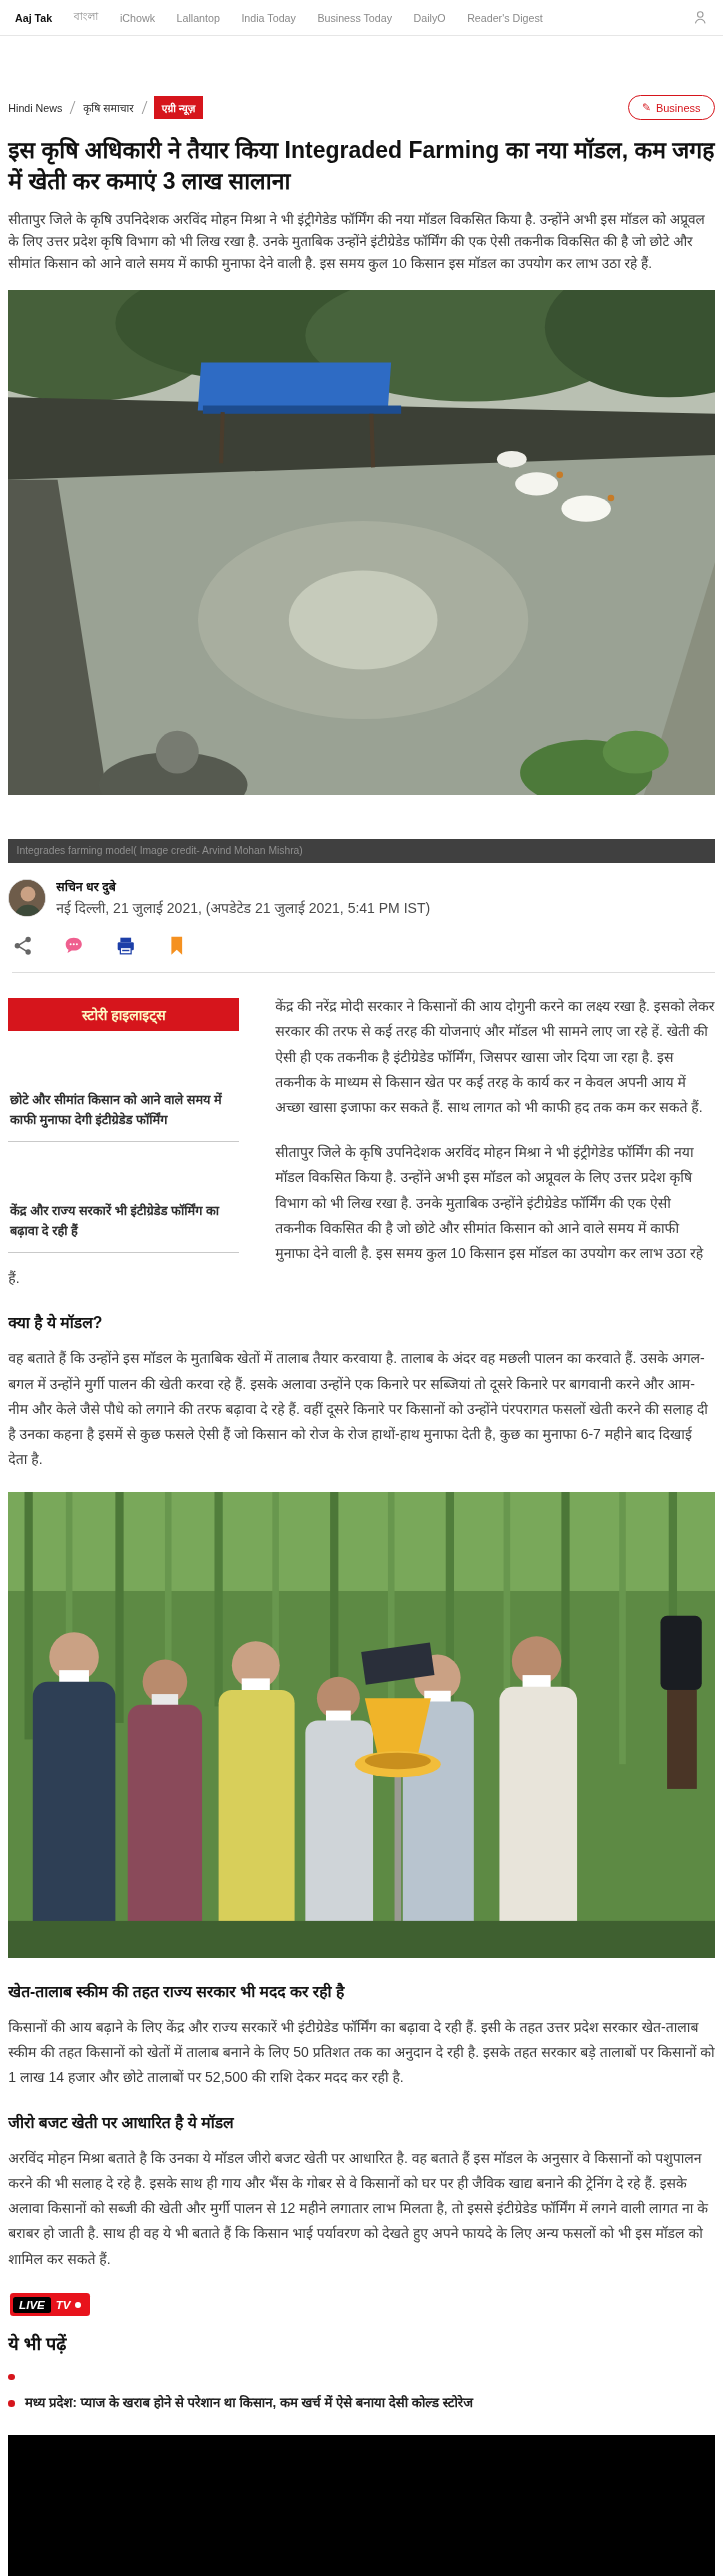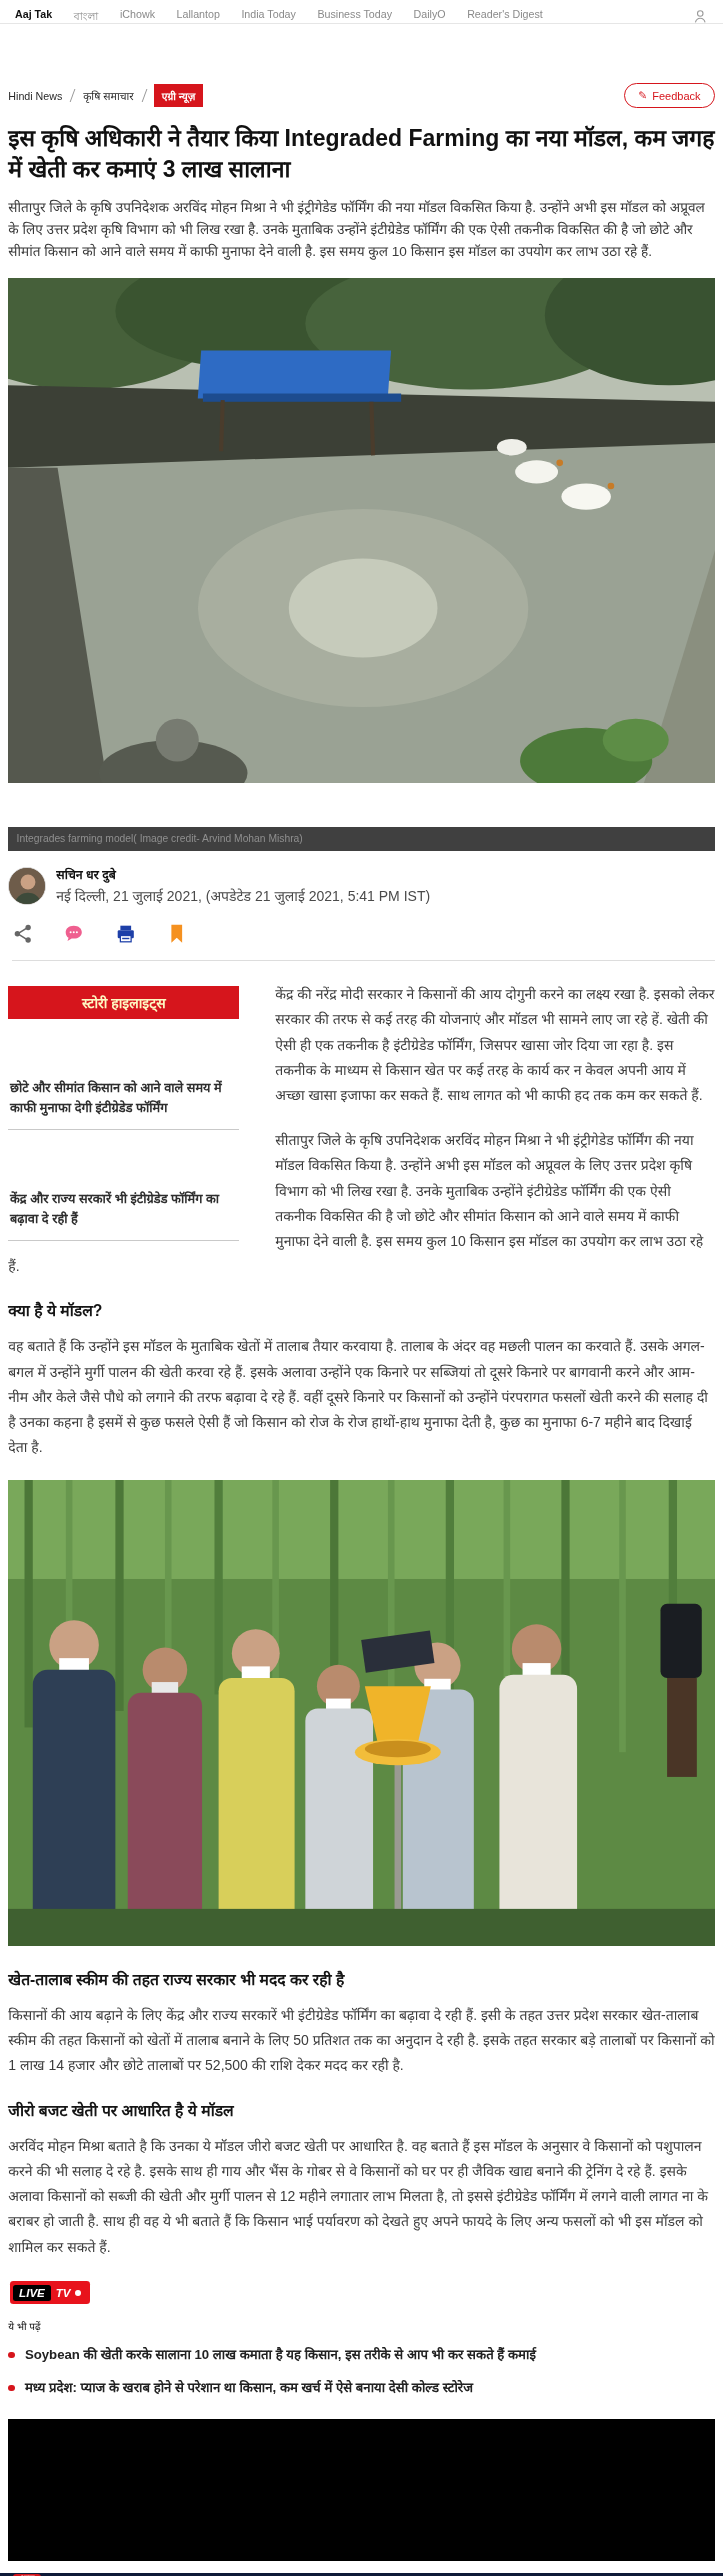--- a/index.html
+++ b/index.html
@@ -1,20 +1,20 @@
 <!DOCTYPE html>
 <html lang="hi" style="font-size:13.2px"><head>
 <meta charset="utf-8">
 <style>
   * { margin:0; padding:0; box-sizing:border-box; }
   html,body { background:#ffffff; font-family:"Liberation Sans", sans-serif; color:#1a1a1a; }
   body { width:723px; margin:0 auto; }
 
   
-  .topnav { display:flex; align-items:flex-start; gap:21.5px; padding:8.3px 15px; border-bottom:0.8px solid #e6e6e6; height:24px; }
+  .topnav { display:flex; align-items:center; gap:21.5px; padding:8.3px 15px; border-bottom:0.8px solid #e6e6e6; height:36px; }
   .topnav .brand { font-size:10.7px; color:#8a8a8a; cursor:pointer; white-space:nowrap; }
   .topnav .brand.active { color:#111; font-weight:bold; }
   .topnav .spacer { flex:1; }
   .user-ico { width:16.5px; height:16.5px; color:#9a9a9a; }
 
   
   .crumb-row { display:flex; align-items:center; margin:59px 8.3px 0 8.3px; }
   .crumb { font-size:10.7px; color:#2a2a2a; cursor:pointer; }
   .crumb-sep { display:inline-block; width:0.8px; height:13.2px; background:#999; transform:skewX(-20deg); margin:0 10px; }
   .crumb-badge { background:#d6151c; color:#fff; font-size:10.3px; font-weight:bold; padding:4.1px 7.4px; cursor:pointer; }
@@ -55,21 +55,21 @@
   .fig2-img { width:707px; height:466px; display:block; background:#5d8a44; }
 
   
   .livetv { display:inline-flex; align-items:center; background:#e8131c; border-radius:3.3px; padding:3.3px 8.3px 3.3px 3.3px; gap:5px; margin:1.7px 0 15px 1.7px; cursor:pointer; }
   .livetv .live-box { background:#000; color:#fff; font-style:italic; font-weight:bold; font-size:11.6px; padding:1.7px 5.8px; border-radius:2.5px; }
   .livetv .tv-txt { color:#fff; font-weight:bold; font-size:11.6px; font-style:italic; }
   .livetv .dot { width:5.8px; height:5.8px; background:#fff; border-radius:50%; }
 
   
   .read-also { margin:0 8.3px; }
-  .ra-title { font-size:10px; font-weight:normal; color:#111; margin-bottom:11.6px; }
+  .ra-title { font-size:18px; font-weight:bold; color:#111; margin-bottom:11.6px; }
   .ra-item { display:flex; align-items:flex-start; gap:10px; margin-bottom:13.2px; cursor:pointer; }
   .ra-bullet { width:6.6px; height:6.6px; border-radius:50%; background:#d6151c; margin-top:6.6px; flex:none; }
   .ra-text { font-size:13.2px; font-weight:bold; color:#222; line-height:1.5; }
 
   
   .video-box { width:707px; height:142px; background:#000; margin:21.5px 8.3px 0 8.3px; cursor:pointer; }
 
   
   .app-footer { margin-top:11.6px; background:#0e1a38; height:38px; display:flex; align-items:center; padding:0 13.2px; }
   .logo-box { width:28px; height:36px; background:#d6151c; border-radius:3.3px; color:#fff; display:flex; flex-direction:column; align-items:center; line-height:1; font-weight:bold; cursor:pointer; }
@@ -99,21 +99,21 @@
 
 <nav class="crumb-row">
   <span class="crumb">Hindi News</span>
   <span class="crumb-sep"></span>
   <span class="crumb">कृषि समाचार</span>
   <span class="crumb-sep"></span>
   <span class="crumb-badge">एग्री न्यूज़</span>
   <span class="crumb-spacer"></span>
   <button class="feedback-btn">
     <span class="pencil">✎</span>
-    <span>Feedback</span>
+    <span>Business</span>
   </button>
 </nav>
 
 <h1 class="headline">इस कृषि अधिकारी ने तैयार किया Integraded Farming का नया मॉडल, कम जगह में खेती कर कमाएं 3 लाख सालाना</h1>
 <p class="intro">सीतापुर जिले के कृषि उपनिदेशक अरविंद मोहन मिश्रा ने भी इंट्रीगेडेड फॉर्मिंग की नया मॉडल विकसित किया है. उन्होंने अभी इस मॉडल को अप्रूवल के लिए उत्तर प्रदेश कृषि विभाग को भी लिख रखा है. उनके मुताबिक उन्होंने इंटीग्रेडेड फॉर्मिंग की एक ऐसी तकनीक विकसित की है जो छोटे और सीमांत किसान को आने वाले समय में काफी मुनाफा देने वाली है. इस समय कुल 10 किसान इस मॉडल का उपयोग कर लाभ उठा रहे हैं.</p>
 
 <figure class="hero">
   <svg class="hero-img" viewBox="0 0 856 612" preserveAspectRatio="none">
     <rect width="856" height="612" fill="#9aa294"></rect>
     <rect width="856" height="150" fill="#b9c0b2"></rect>
@@ -262,21 +262,20 @@
     <span class="live-box">LIVE</span>
     <span class="tv-txt">TV</span>
     <span class="dot"></span>
   </div>
 </div>
 
 <section class="read-also">
   <h3 class="ra-title">ये भी पढ़ें</h3>
   <div class="ra-item">
     <span class="ra-bullet"></span>
-    <span class="ra-text">Soybean की खेती करके सालाना 10 लाख कमाता है यह किसान, इस तरीके से आप भी कर सकते हैं कमाई</span>
   </div>
   <div class="ra-item">
     <span class="ra-bullet"></span>
     <span class="ra-text">मध्य प्रदेश: प्याज के खराब होने से परेशान था किसान, कम खर्च में ऐसे बनाया देसी कोल्ड स्टोरेज</span>
   </div>
 </section>
 
 <div class="video-box"></div>
 
 <footer class="app-footer">

